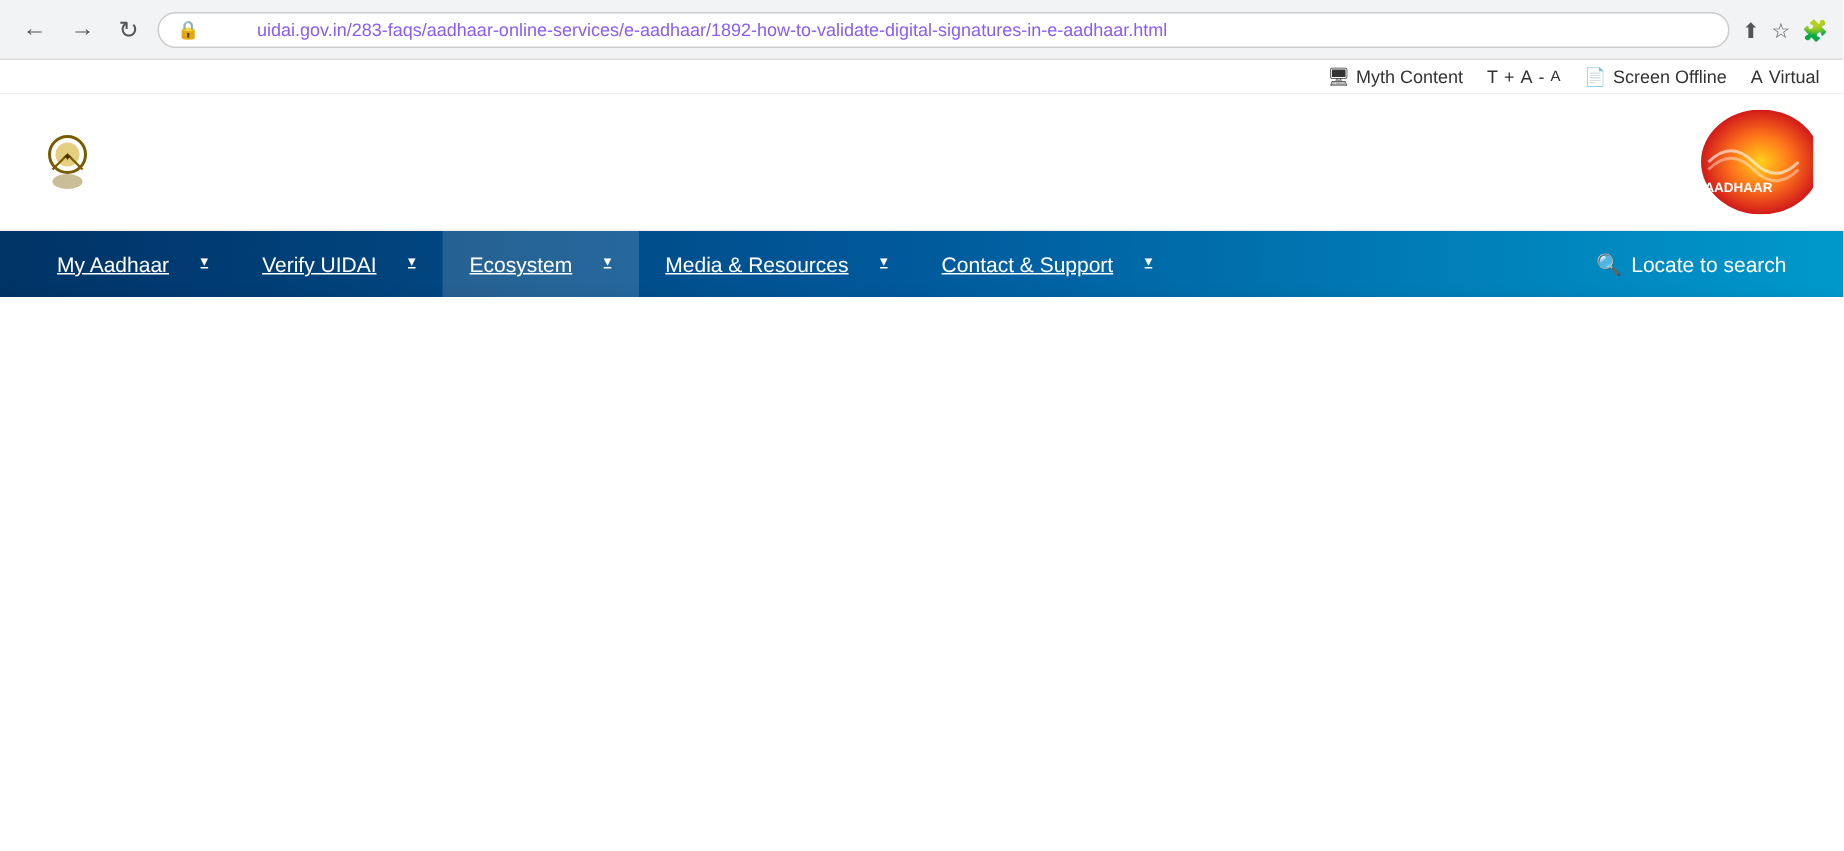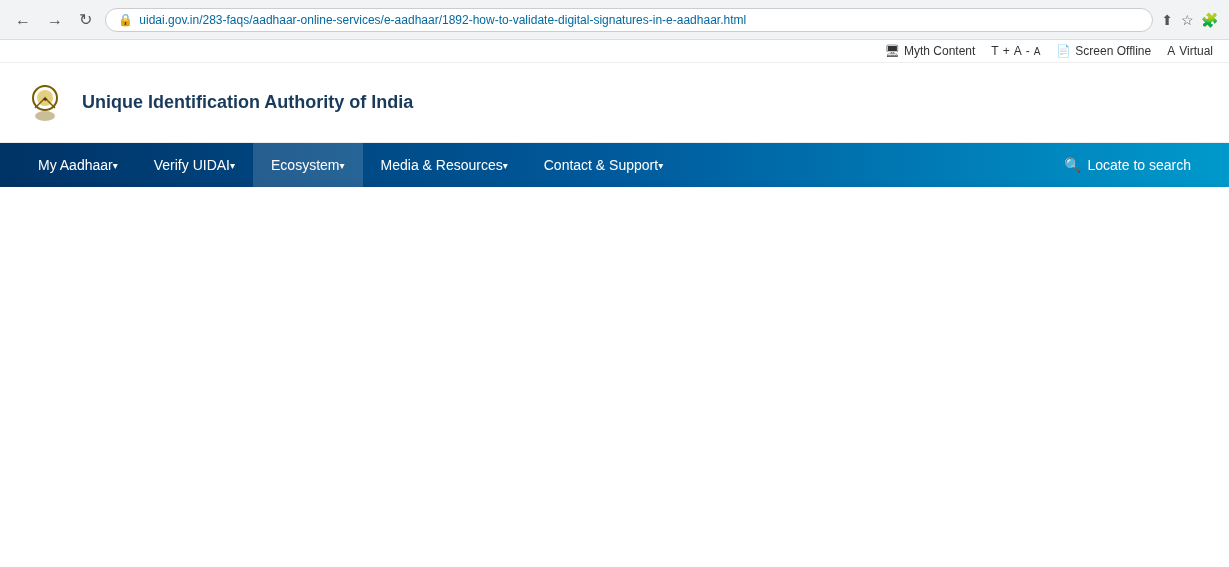--- a/index.html
+++ b/index.html
@@ -11,21 +11,21 @@
       border-bottom: 1px solid #ddd; height: 40px;
     }
     .browser-nav { display: flex; gap: 6px; }
     .nav-btn { background: none; border: none; cursor: pointer; font-size: 16px; color: #555; padding: 2px 5px; }
     .nav-btn:disabled { color: #bbb; }
     .address-bar {
       flex: 1; display: flex; align-items: center; background: #fff; border: 1px solid #ccc;
       border-radius: 20px; padding: 4px 12px; font-size: 12px; color: #333; gap: 6px;
     }
     .lock-icon { color: #555; font-size: 12px; }
-    .address-text { flex: 1; color: #0369a1; font-size: 12px; }
+    .address-text { flex: 1; color: #8b5cf6; font-size: 12px; margin-left: 32px; }
     .browser-actions { display: flex; gap: 8px; color: #555; font-size: 16px; }
     .browser-action-btn { background: none; border: none; cursor: pointer; color: #555; font-size: 14px; }
 
     
     .access-bar {
       display: flex; justify-content: flex-end; align-items: center; background: #fff;
       padding: 4px 16px; gap: 16px; border-bottom: 1px solid #eee; font-size: 12px;
     }
     .access-item { display: flex; align-items: center; gap: 4px; color: #005a9c; cursor: pointer; }
     .access-item span { color: #333; }
@@ -41,21 +41,21 @@
 
     
     .main-nav {
       background: linear-gradient(to right, #003366, #005a9c, #0099cc);
       display: flex; align-items: center; justify-content: space-between; padding: 0 20px;
       position: relative;
     }
     .nav-items { display: flex; }
     .nav-item {
       color: #fff; padding: 14px 18px; cursor: pointer; font-size: 14px; font-weight: 500;
-      display: flex; align-items: center; gap: 0; white-space: nowrap;
+      display: flex; gap: 21px; white-space: nowrap; text-decoration: underline;
     }
     .nav-item .arrow { font-size: 10px; }
     .click-search {
       color: #fff; padding: 14px 18px; cursor: pointer; font-size: 14px;
       display: flex; align-items: center; gap: 6px;
     }
 
     
     .dropdown-overlay {
       position: absolute; top: 100%; left: 0; right: 0;
@@ -138,24 +138,39 @@
 
     <svg class="emblem-svg" viewBox="0 0 50 50">
       <circle cx="25" cy="20" r="12" fill="none" stroke="#7a5c00" stroke-width="2"></circle>
       <circle cx="25" cy="20" r="8" fill="#c8a000" opacity="0.5"></circle>
       <ellipse cx="25" cy="38" rx="10" ry="5" fill="#7a5c00" opacity="0.4"></ellipse>
       <line x1="15" y1="30" x2="25" y2="20" stroke="#7a5c00" stroke-width="1.5"></line>
       <line x1="35" y1="30" x2="25" y2="20" stroke="#7a5c00" stroke-width="1.5"></line>
       <text x="25" y="24" text-anchor="middle" font-size="8" fill="#4a3000">✦</text>
     </svg>
     <div class="header-text">
-      <h1>Unique Identification Authority of India</h1>
-    </div>
-  </div>
-
+    </div>
+  </div>
+
+  <div style="position:relative; width:100px; height:70px; overflow:hidden;">
+    <svg width="100" height="70" viewBox="0 0 100 70">
+      <defs>
+        <radialGradient id="aGrad" cx="50%" cy="50%">
+          <stop offset="0%" stop-color="#ffcc00"></stop>
+          <stop offset="50%" stop-color="#ff6600"></stop>
+          <stop offset="100%" stop-color="#cc0000"></stop>
+        </radialGradient>
+      </defs>
+      <ellipse cx="65" cy="35" rx="40" ry="35" fill="url(#aGrad)" opacity="0.9"></ellipse>
+      <text x="50" y="55" text-anchor="middle" font-size="9" font-weight="bold" fill="white" font-family="Arial">AADHAAR</text>
+
+      <path d="M30 35 Q45 20 60 35 Q75 50 90 35" fill="none" stroke="white" stroke-width="2" opacity="0.6"></path>
+      <path d="M30 40 Q45 25 60 40 Q75 55 90 40" fill="none" stroke="white" stroke-width="2" opacity="0.4"></path>
+    </svg>
+  </div>
 </div>
 
 <div class="main-nav" style="position: relative;">
   <div class="nav-items">
     <div class="nav-item">
       <span>My Aadhaar</span>
       <span class="arrow">▾</span>
     </div>
     <div class="nav-item">
       <span>Verify UIDAI</span>

